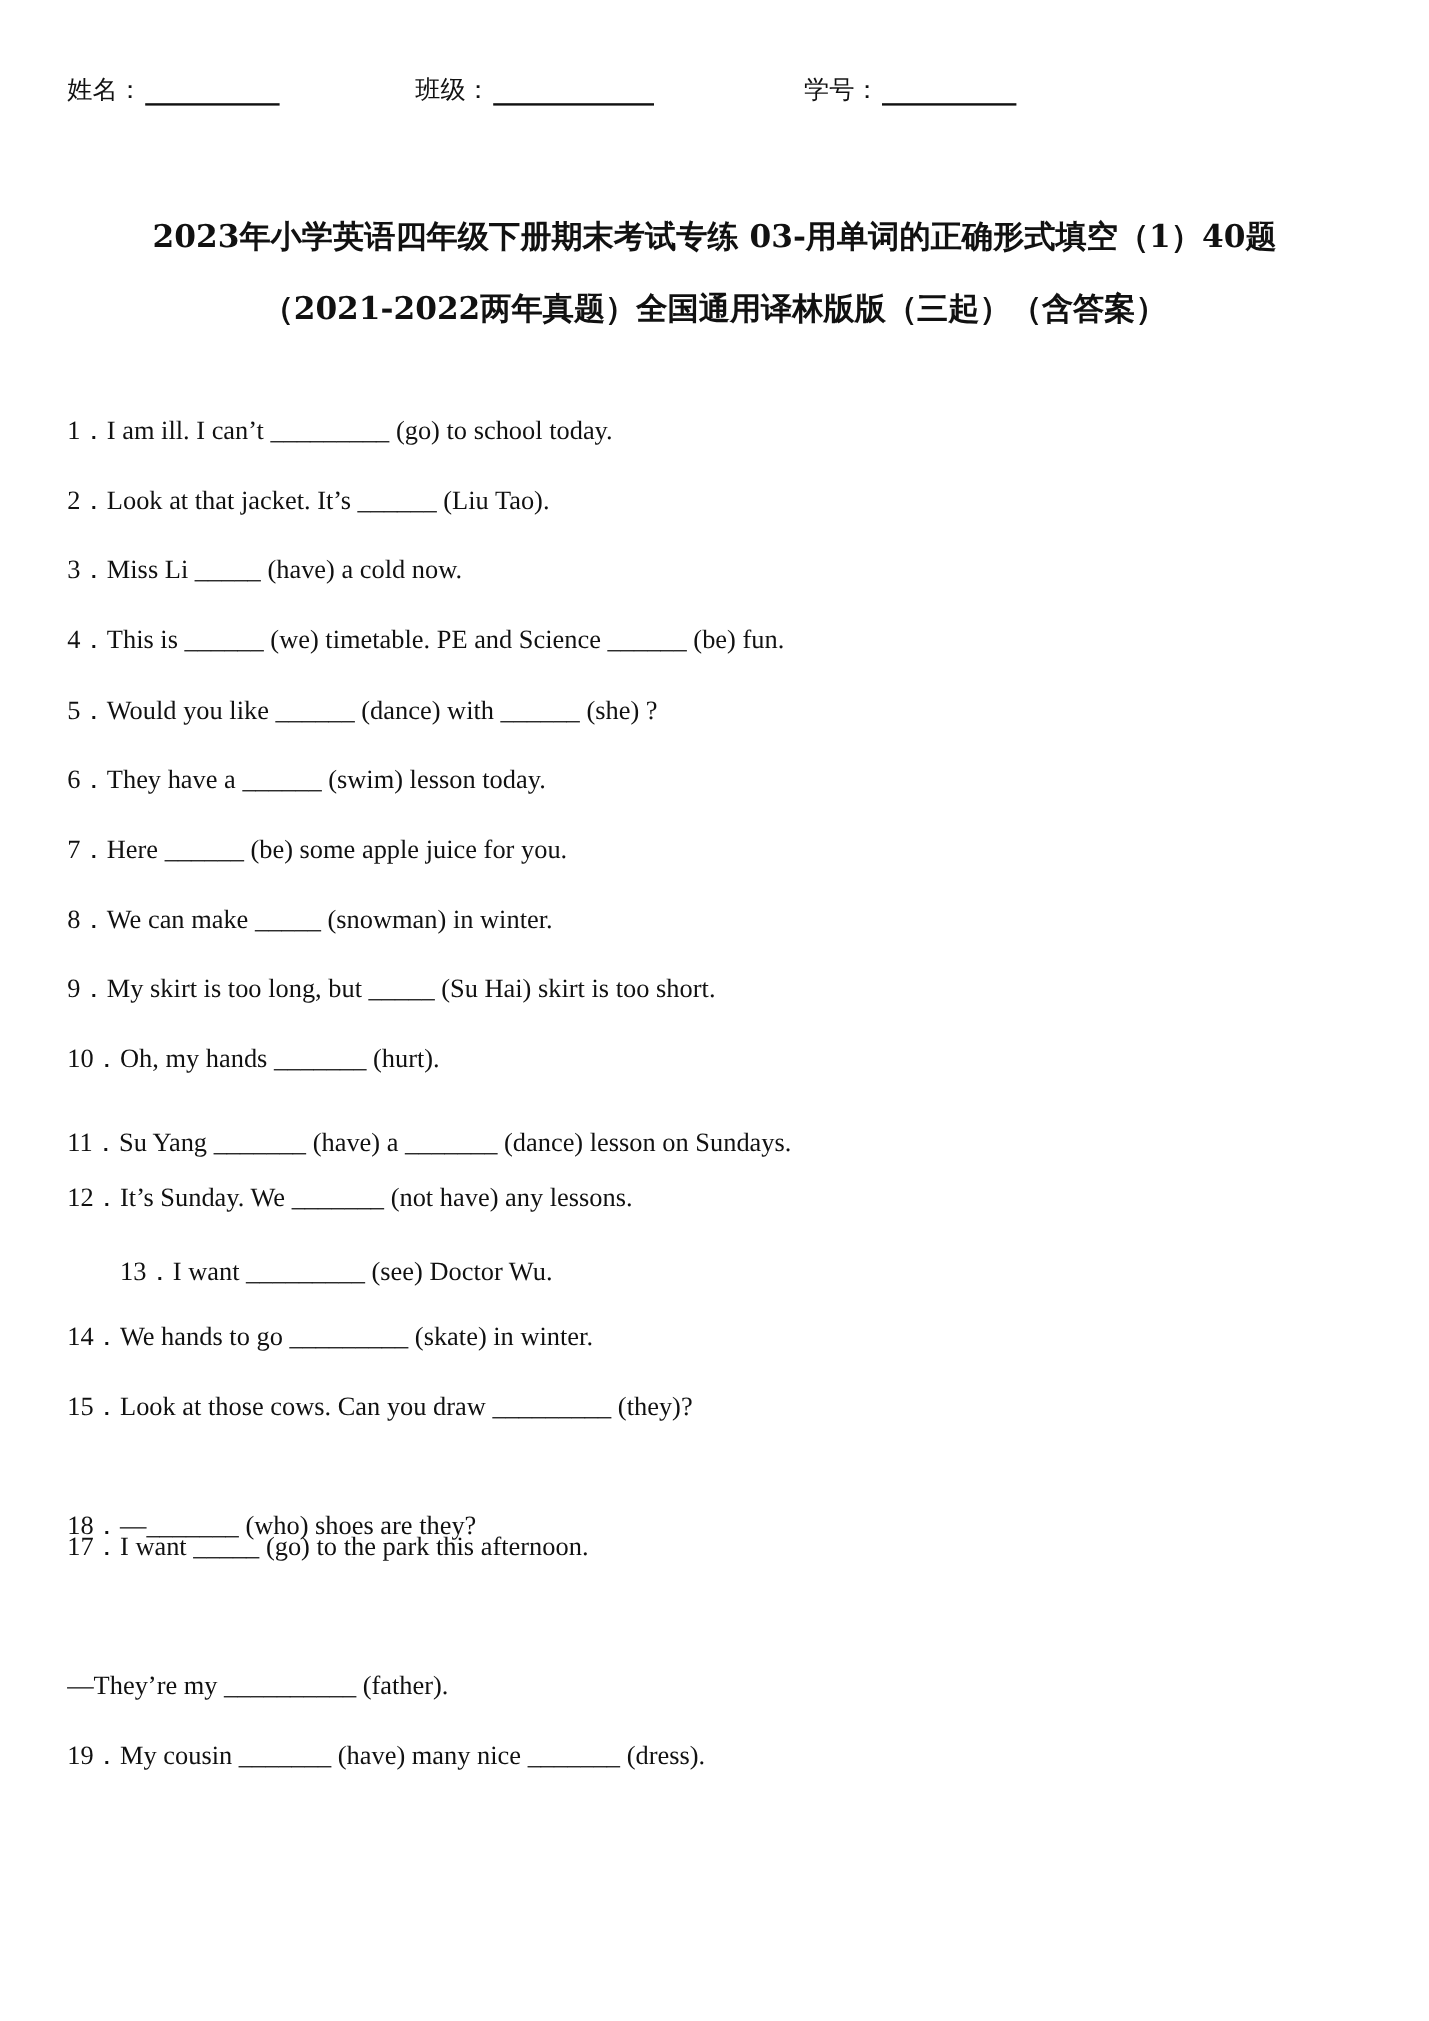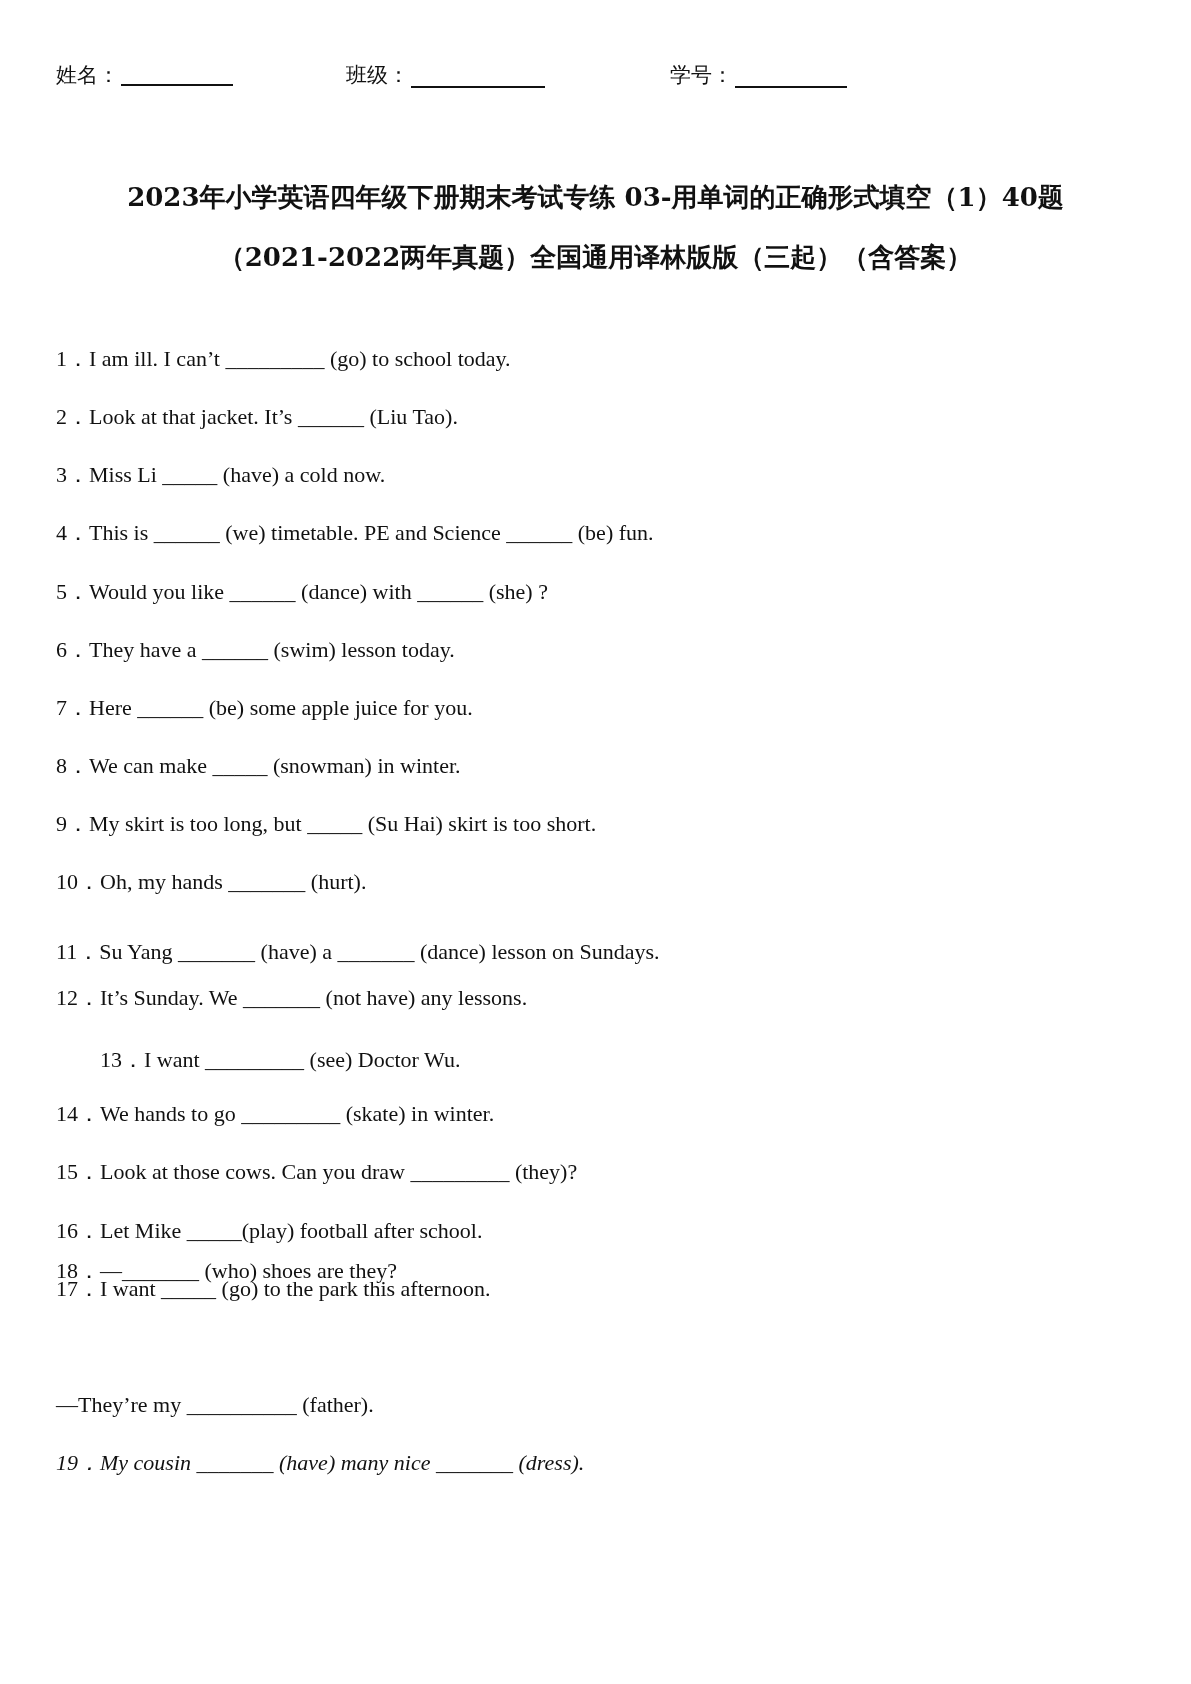--- a/index.html
+++ b/index.html
@@ -75,21 +75,21 @@
       display: inline-block;
     }
     .q .text { }
   </style>
 </head>
 <body>
 
 <div class="page">
 
   <div class="info-row">
-    <div class="info-field" style="left:0;align-items:center;">
+    <div class="info-field" style="left:0;">
       <span class="lbl">姓名：</span>
       <span class="line" style="width:112px;"></span>
     </div>
     <div class="info-field" style="left:290px;align-items:flex-end;">
       <span class="lbl">班级：</span>
       <span class="line" style="width:134px;"></span>
     </div>
     <div class="info-field" style="left:614px;">
       <span class="lbl">学号：</span>
       <span class="line" style="width:112px;"></span>
@@ -107,19 +107,18 @@
   <div class="q" style="top:636px;"><span class="num">6．</span><span class="text">They have a ______ (swim) lesson today.</span></div>
   <div class="q" style="top:694px;"><span class="num">7．</span><span class="text">Here ______ (be) some apple juice for you.</span></div>
   <div class="q" style="top:752px;"><span class="num">8．</span><span class="text">We can make _____ (snowman) in winter.</span></div>
   <div class="q" style="top:810px;"><span class="num">9．</span><span class="text">My skirt is too long, but _____ (Su Hai) skirt is too short.</span></div>
   <div class="q" style="top:868px;"><span class="num">10．</span><span class="text">Oh, my hands _______ (hurt).</span></div>
   <div class="q" style="top:926px;margin-top:12px;"><span class="num">11．</span><span class="text">Su Yang _______ (have) a _______ (dance) lesson on Sundays.</span></div>
   <div class="q" style="top:984px;"><span class="num">12．</span><span class="text">It’s Sunday. We _______ (not have) any lessons.</span></div>
   <div class="q" style="top:1046px;margin-left:44px;"><span class="num">13．</span><span class="text">I want _________ (see) Doctor Wu.</span></div>
   <div class="q" style="top:1100px;"><span class="num">14．</span><span class="text">We hands to go _________ (skate) in winter.</span></div>
   <div class="q" style="top:1158px;"><span class="num">15．</span><span class="text">Look at those cows. Can you draw _________ (they)?</span></div>
-  <div class="q" style="top:1217px;"><span class="num">16．</span><span class="text">Let Mike _____(play) football after school.</span></div>
   <div class="q" style="top:1275px;"><span class="num">17．</span><span class="text">I want _____ (go) to the park this afternoon.</span></div>
   <div class="q" style="top:1257px;"><span class="num">18．</span><span class="text">—_______ (who) shoes are they?</span></div>
   <div class="q" style="top:1391px;"><span class="num"></span><span class="text">—They’re my __________ (father).</span></div>
-  <div class="q" style="top:1449px;font-style:italic;"><span class="num">19．</span><span class="text">My cousin _______ (have) many nice _______ (dress).</span></div>
+  <div class="q" style="top:1449px;"><span class="num">19．</span><span class="text">My cousin _______ (have) many nice _______ (dress).</span></div>
 
 </div>
 
 </body></html>

